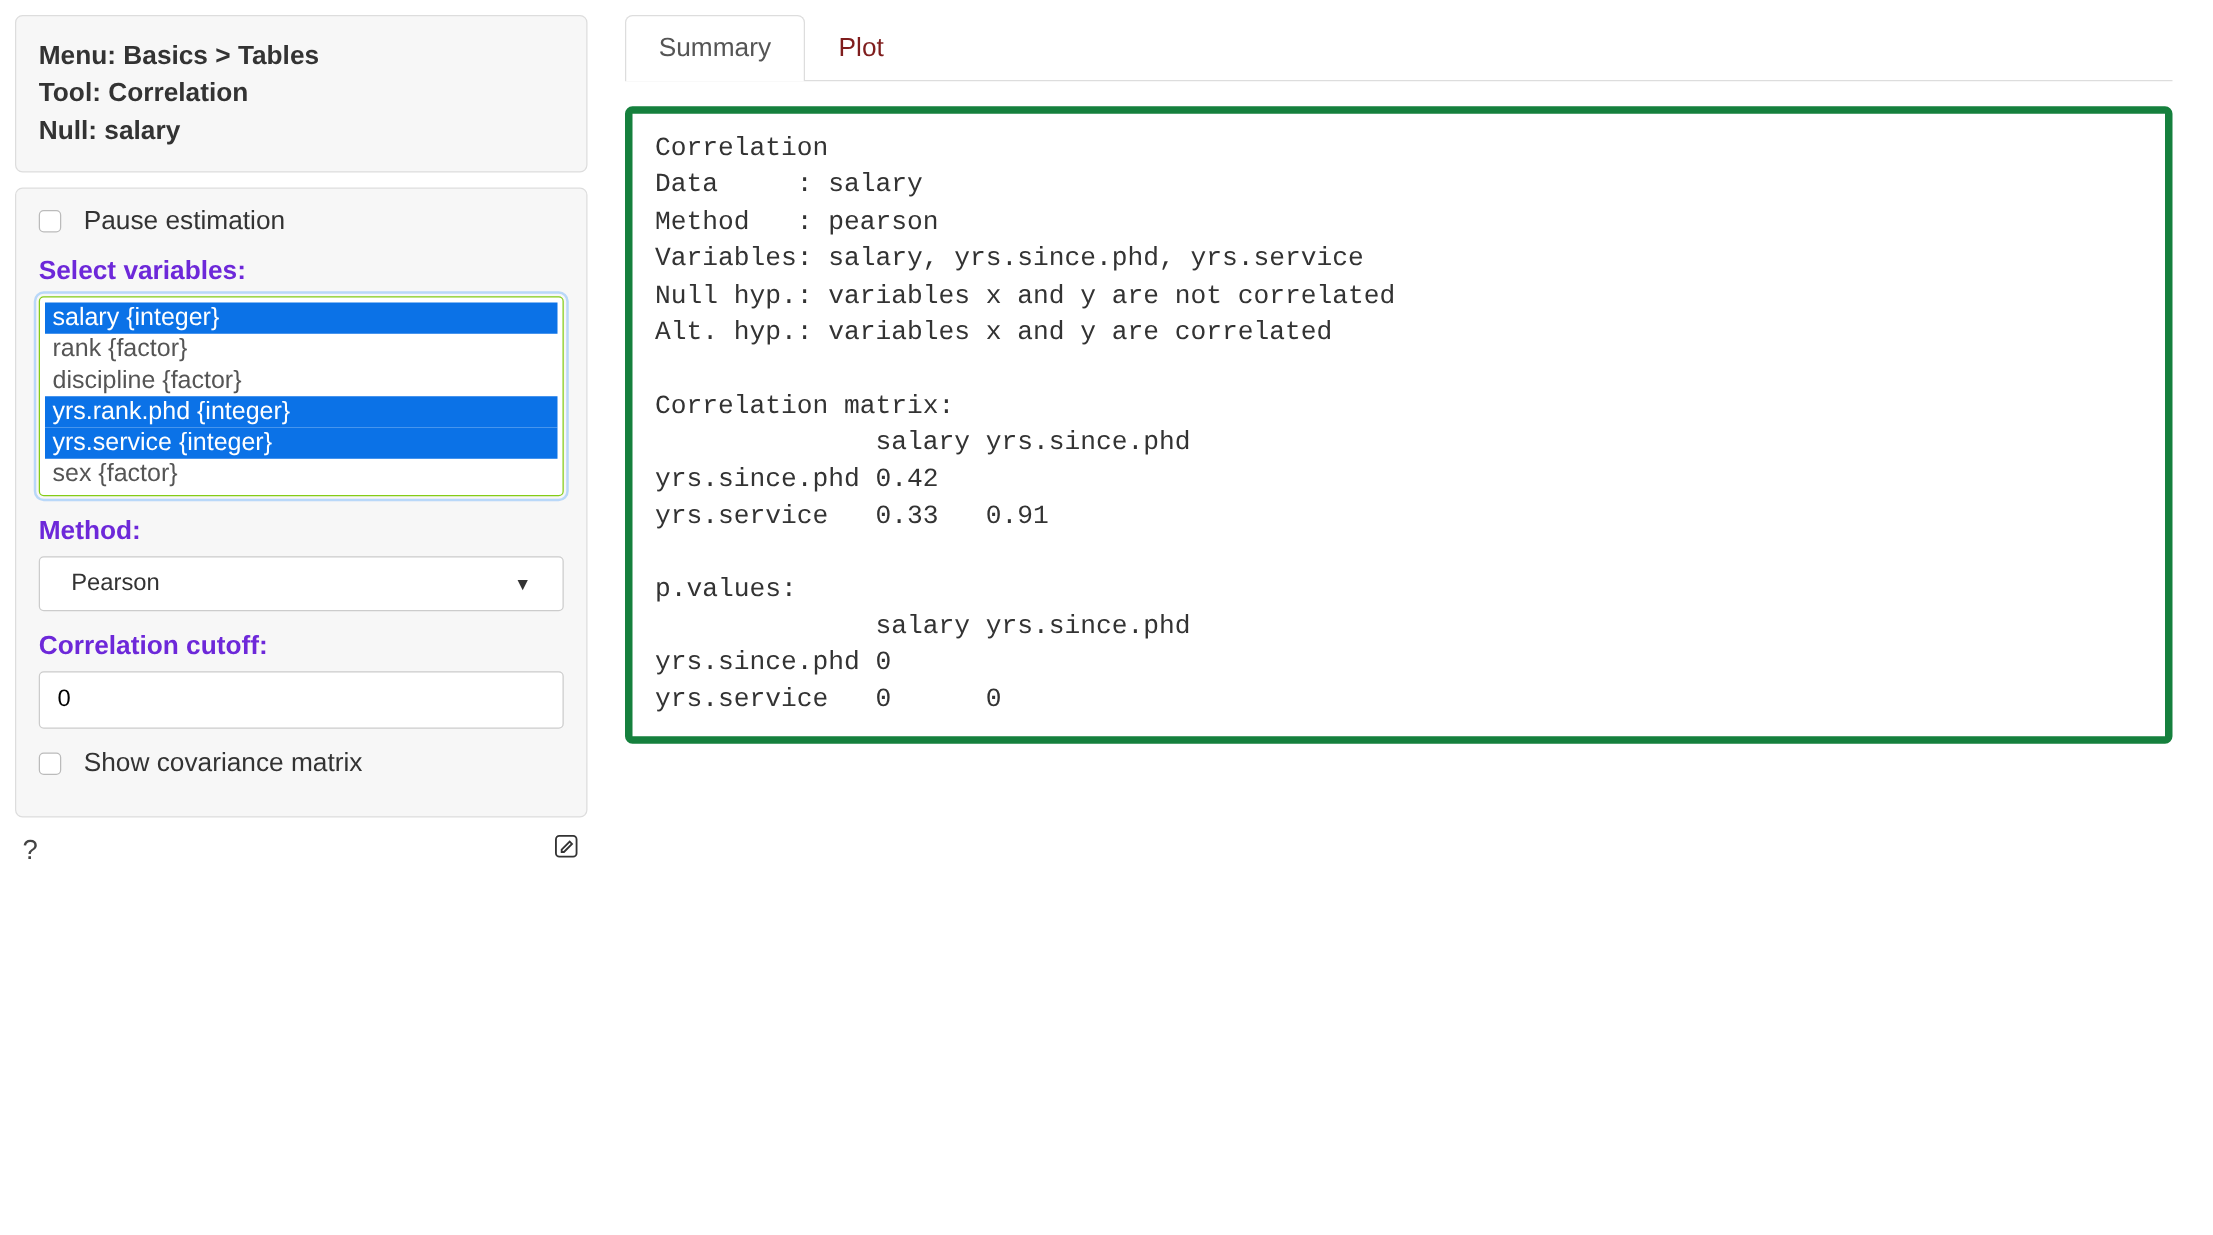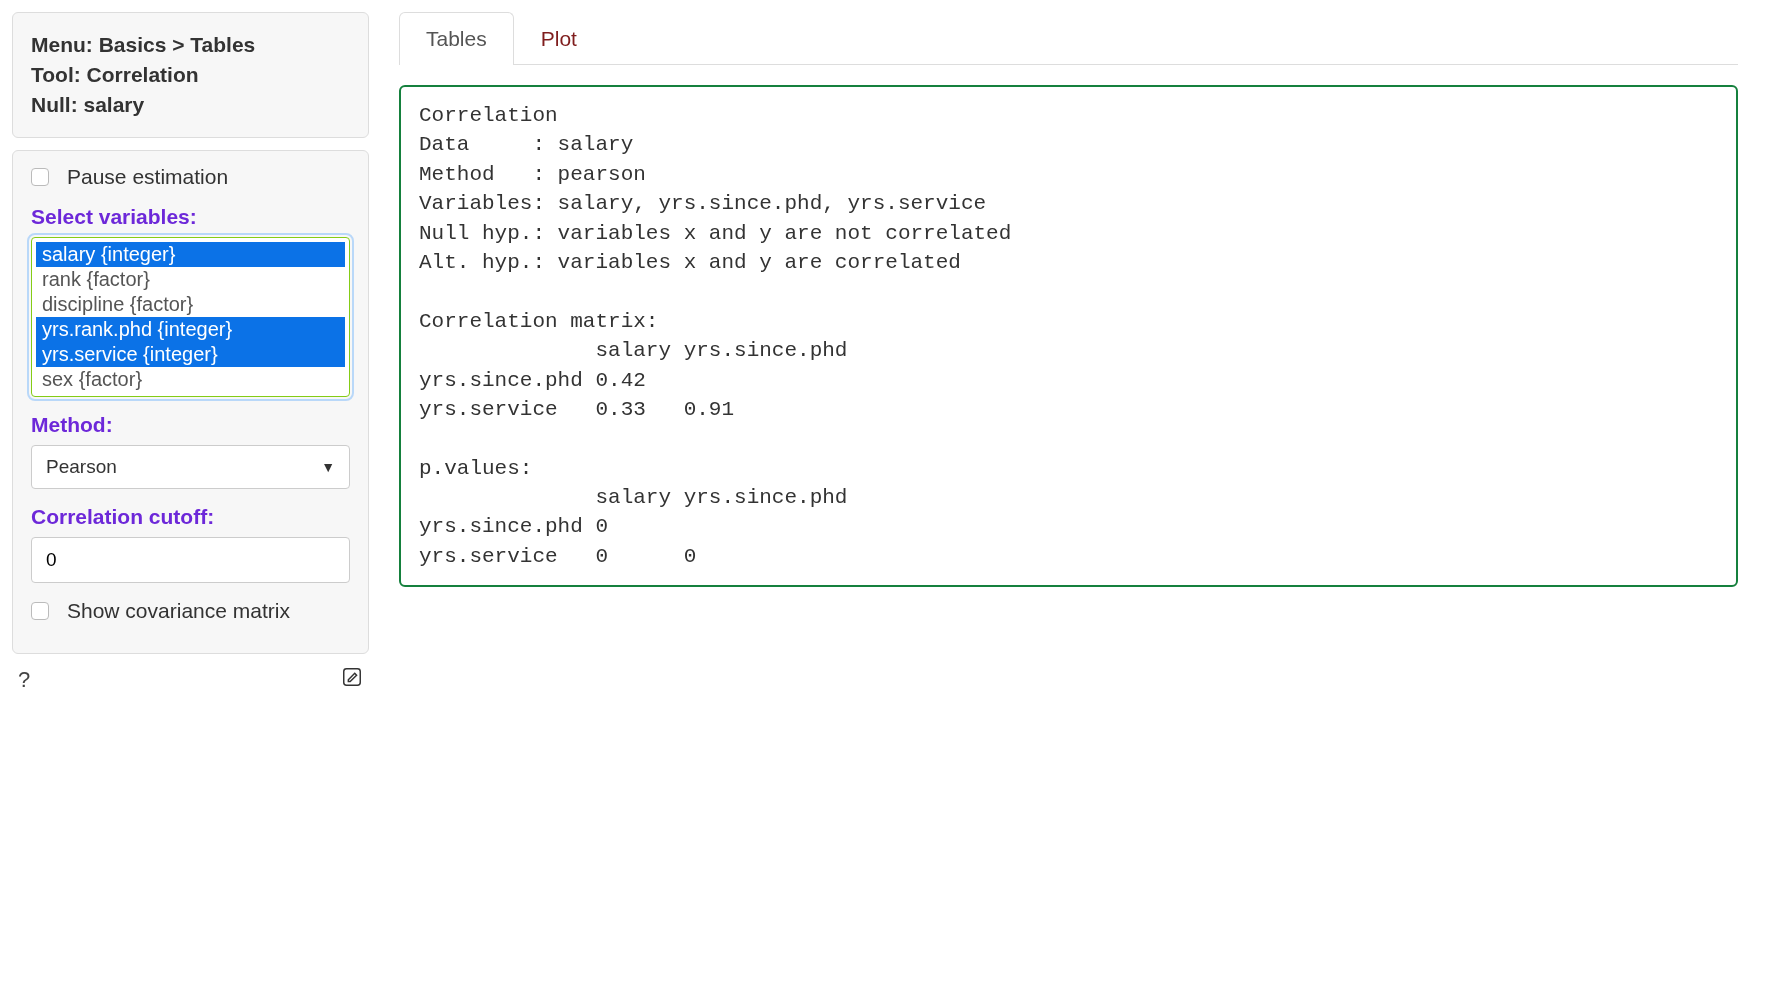--- a/index.html
+++ b/index.html
@@ -4,21 +4,21 @@
 <style>
 * { box-sizing: border-box; margin: 0; padding: 0; }
 body {
   font-family: "Helvetica Neue", Helvetica, Arial, sans-serif;
   font-size: 19px;
   color: #333;
   background: #fff;
   padding: 12px;
 }
 .container { display: flex; gap: 30px; }
-.sidebar { width: 357px; flex-shrink: 0; }
+.sidebar { width: 458px; flex-shrink: 0; }
 .main { flex: 1; padding-right: 20px; }
 
 .panel {
   background: #f7f7f7;
   border: 1px solid #ddd;
   border-radius: 6px;
   padding: 14px 18px;
   margin-bottom: 12px;
 }
 .panel-header p {
@@ -69,21 +69,21 @@
   color: #fff;
 }
 .select-wrap {
   position: relative;
   background: #fff;
   border: 1px solid #ccc;
   border-radius: 4px;
   height: 44px;
   display: flex;
   align-items: center;
-  padding: 0 14px;
+  padding: 0 25px;
   font-size: 19px;
   justify-content: space-between;
   cursor: pointer;
 }
 .select-wrap .caret {
   font-size: 14px;
 }
 .text-input {
   width: 100%;
   background: #fff;
@@ -119,21 +119,21 @@
   border-top-left-radius: 6px;
   border-top-right-radius: 6px;
 }
 .tab.active {
   color: #555;
   background: #fff;
   border-color: #ddd;
 }
 .output-panel {
   background: #fff;
-  border: 2px solid #15803d;
+  border: 6px solid #15803d;
   border-radius: 6px;
   padding: 14px 18px;
 }
 .output-panel pre {
   font-family: Menlo, Consolas, "Courier New", monospace;
   font-size: 21px;
   line-height: 1.4;
   white-space: pre;
   color: #333;
 }
@@ -197,21 +197,21 @@
             <rect x="3" y="3" width="18" height="18" rx="3"></rect>
             <path d="M8 15l7-7 2 2-7 7H8v-2z"></path>
           </svg>
       </span>
     </div>
 
   </div>
 
   <div class="main">
     <div class="tabs">
-      <div class="tab active">Tables</div>
+      <div class="tab active">Summary</div>
       <div class="tab">Plot</div>
     </div>
     <div class="output-panel">
       <pre>Correlation
 Data     : salary
 Method   : pearson
 Variables: salary, yrs.since.phd, yrs.service
 Null hyp.: variables x and y are not correlated
 Alt. hyp.: variables x and y are correlated
 

